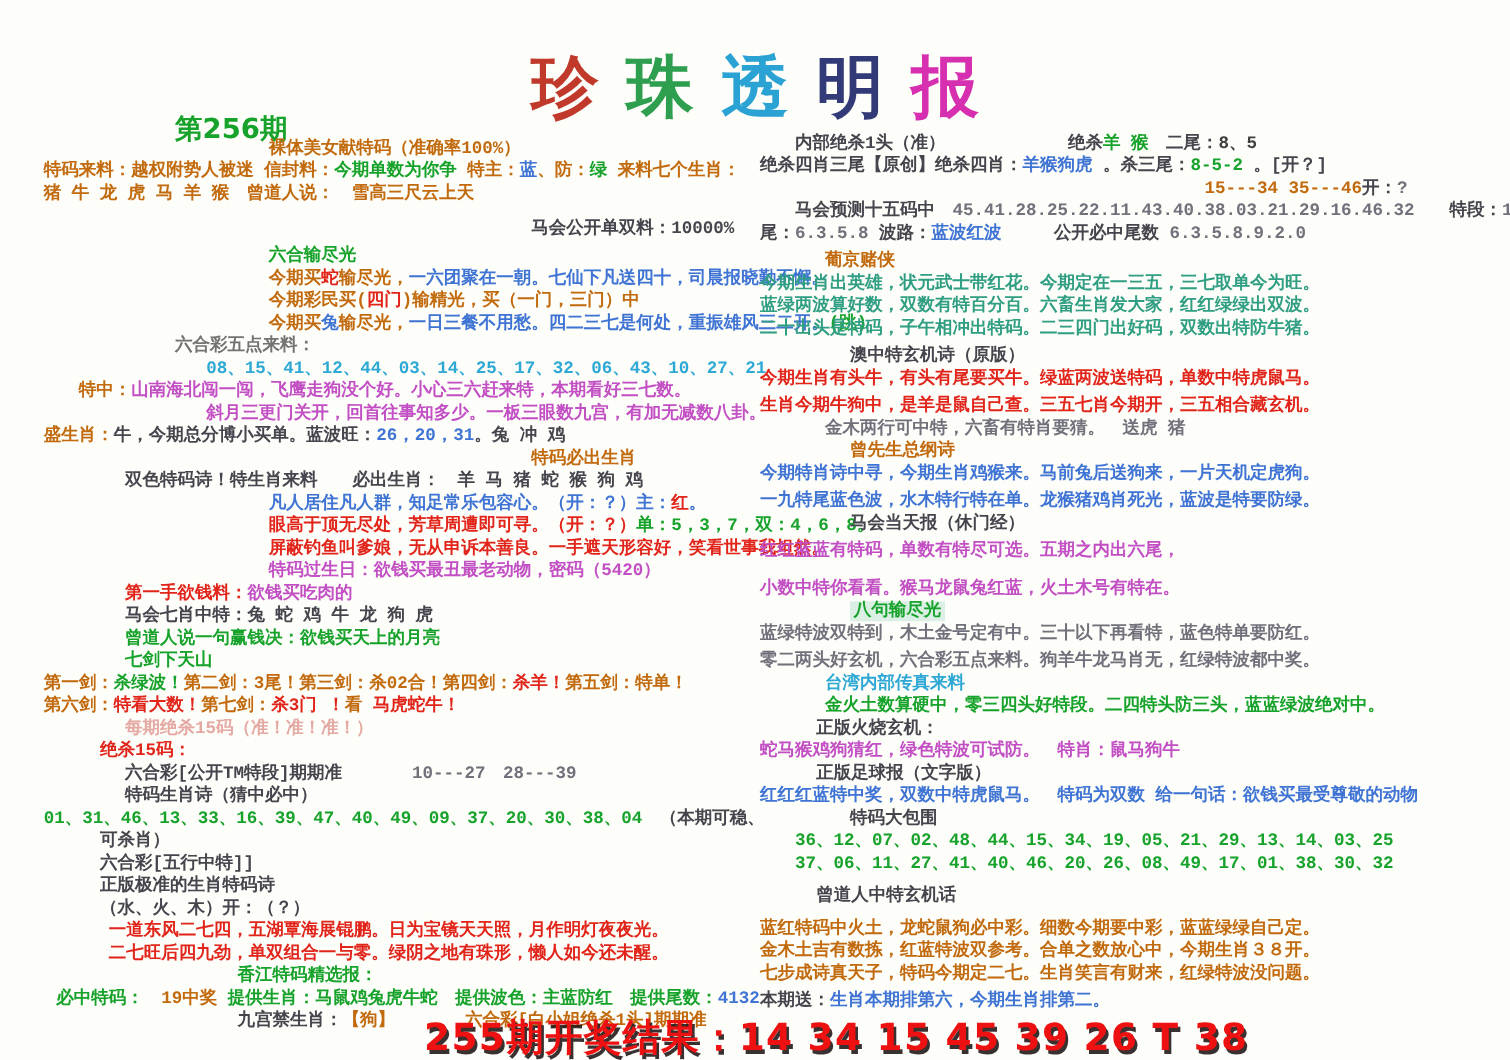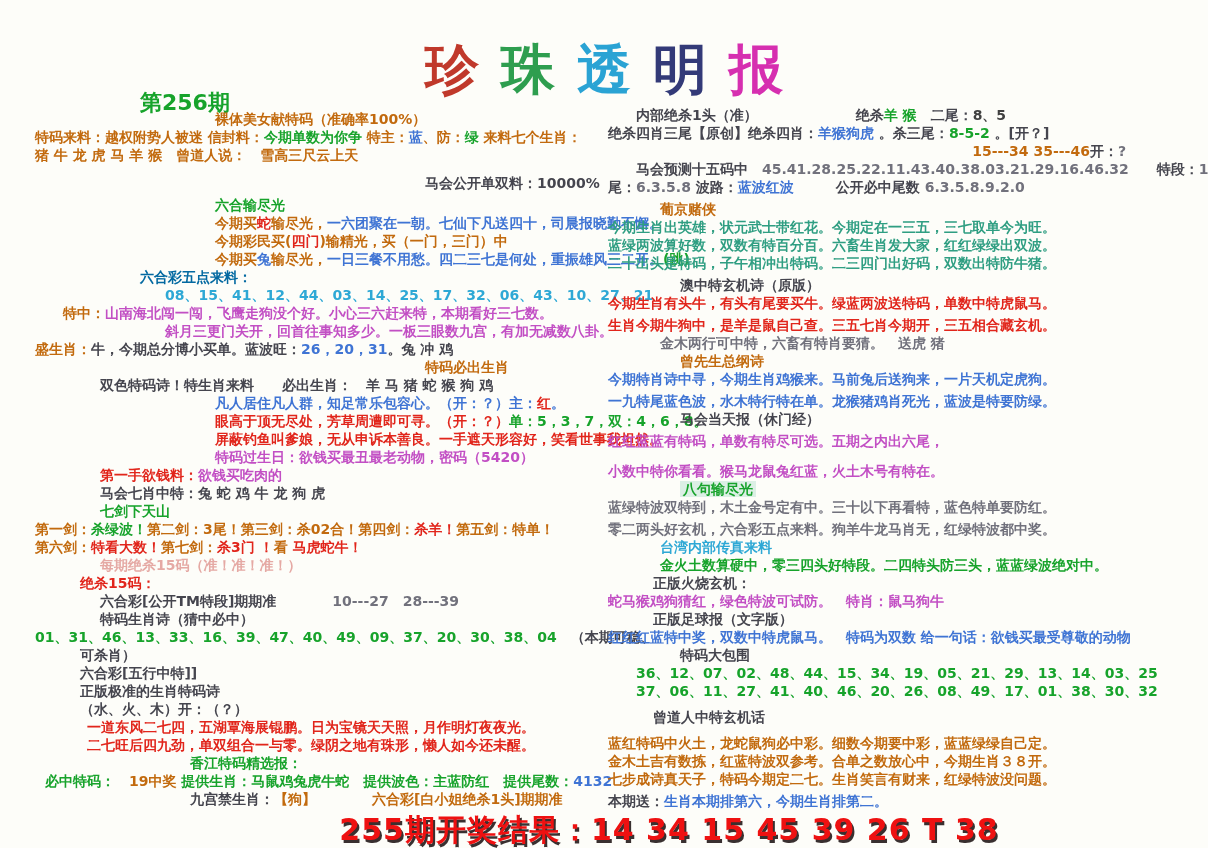--- a/index.html
+++ b/index.html
@@ -4,21 +4,21 @@
 <style>
   html,body{margin:0;padding:0;}
   body{
     width:1208px;height:848px;position:relative;overflow:hidden;
     background:#fdfdf9;
     font-family:"DejaVu Sans","Liberation Sans",sans-serif;
   }
   .title{position:absolute;top:34px;left:0;right:0;text-align:center;font-weight:700;font-size:54px;}
   .title span{margin:0 11px;}
   .issue{position:absolute;left:140px;top:88px;font-size:22px;font-weight:700;}
-  .col{position:absolute;top:110px;width:588px;}
+  .col{position:absolute;top:110px;width:588px;font-family:Liberation Mono, monospace;}
   .lcol{left:35px;}
   .rcol{left:608px;top:106px;}
   .ln{font-size:14px;font-weight:700;line-height:18px;min-height:18px;white-space:nowrap;}
   .rcol .ln{line-height:18px;}
   
   .i10{padding-left:10px;}
   .i28{padding-left:28px;}
   .i45{padding-left:45px;}
   .i52{padding-left:52px;}
   .i65{padding-left:65px;}
@@ -46,33 +46,34 @@
 
 <div class="col lcol">
   <div class="ln i180"><span style="color: rgb(194, 106, 14);">裸体美女献特码（准确率100%）</span></div>
   <div class="ln"><span style="color: rgb(194, 106, 14);">特码来料：越权附势人被迷 信封料：</span><span style="color: rgb(23, 163, 43);">今期单数为你争 </span><span style="color: rgb(194, 106, 14);">特主：</span><span style="color: rgb(63, 116, 212);">蓝</span><span style="color: rgb(194, 106, 14);">、防：</span><span style="color: rgb(23, 163, 43);">绿</span><span style="color: rgb(194, 106, 14);"> 来料七个生肖：</span></div>
   <div class="ln"><span style="color: rgb(194, 106, 14);">猪 牛 龙 虎 马 羊 猴　曾道人说：　雪高三尺云上天</span></div>
   <div class="ln i390 mt10"><span style="color: rgb(69, 69, 78);">马会公开单双料：10000%</span></div>
   <div class="ln i180 mt6"><span style="color: rgb(23, 163, 43);">六合输尽光</span></div>
   <div class="ln i180"><span style="color: rgb(194, 106, 14);">今期买</span><span style="color: rgb(225, 37, 27);">蛇</span><span style="color: rgb(194, 106, 14);">输尽光，</span><span style="color: rgb(63, 116, 212);">一六团聚在一朝。七仙下凡送四十，司晨报晓勤不懈。</span></div>
   <div class="ln i180"><span style="color: rgb(194, 106, 14);">今期彩民买(</span><span style="color: rgb(225, 37, 27);">四门</span><span style="color: rgb(194, 106, 14);">)输精光，买（一门，三门）中</span></div>
   <div class="ln i180"><span style="color: rgb(194, 106, 14);">今期买</span><span style="color: rgb(63, 116, 212);">兔</span><span style="color: rgb(194, 106, 14);">输尽光，</span><span style="color: rgb(63, 116, 212);">一日三餐不用愁。四二三七是何处，重振雄风三二开。</span><span style="color: rgb(23, 163, 43);">(跳)</span></div>
-  <div class="ln i105"><span style="color: #0369a1;">六合彩五点来料：</span></div>
+  <div class="ln i105"><span style="color: #737373;">六合彩五点来料：</span></div>
   <div class="ln i130"><span style="color: rgb(46, 168, 213);">08、15、41、12、44、03、14、25、17、32、06、43、10、27、21</span></div>
   <div class="ln i28"><span style="color: rgb(194, 106, 14);">特中：</span><span style="color: rgb(194, 79, 196);">山南海北闯一闯，飞鹰走狗没个好。小心三六赶来特，本期看好三七数。</span></div>
   <div class="ln i130"><span style="color: rgb(194, 79, 196);">斜月三更门关开，回首往事知多少。一板三眼数九宫，有加无减数八卦。</span></div>
   <div class="ln"><span style="color: rgb(194, 106, 14);">盛生肖：</span><span style="color: rgb(69, 69, 78);">牛，今期总分博小买单。蓝波旺：</span><span style="color: rgb(63, 116, 212);">26，20，31</span><span style="color: rgb(69, 69, 78);">。兔 冲 鸡</span></div>
   <div class="ln i390"><span style="color: rgb(194, 106, 14);">特码必出生肖</span></div>
   <div class="ln i65"><span style="color: rgb(69, 69, 78);">双色特码诗！特生肖来料</span><span style="color: rgb(69, 69, 78);">　　必出生肖：</span><span style="color: rgb(69, 69, 78);">　羊 马 猪 蛇 猴 狗 鸡</span></div>
   <div class="ln i180"><span style="color: rgb(63, 116, 212);">凡人居住凡人群，知足常乐包容心。（开：？）主：</span><span style="color: rgb(225, 37, 27);">红</span><span style="color: rgb(63, 116, 212);">。</span></div>
   <div class="ln i180"><span style="color: rgb(225, 37, 27);">眼高于顶无尽处，芳草周遭即可寻。（开：？）</span><span style="color: rgb(23, 163, 43);">单：5，3，7，双：4，6，8。</span></div>
   <div class="ln i180"><span style="color: rgb(225, 37, 27);">屏蔽钓鱼叫爹娘，无从申诉本善良。一手遮天形容好，笑看世事我坦然。</span></div>
   <div class="ln i180"><span style="color: rgb(194, 79, 196);">特码过生日：</span><span style="color: rgb(194, 79, 196);">欲钱买最丑最老动物，密码（5420）</span></div>
   <div class="ln i65"><span style="color: rgb(225, 37, 27);">第一手欲钱料：</span><span style="color: rgb(194, 79, 196);">欲钱买吃肉的</span></div>
   <div class="ln i65"><span style="color: rgb(69, 69, 78);">马会七肖中特：</span><span style="color: rgb(69, 69, 78);">兔 蛇 鸡 牛 龙 狗 虎</span></div>
+  <div class="ln i65"><span style="color: rgb(23, 163, 43);">曾道人说一句赢钱决：</span><span style="color: rgb(23, 163, 43);">欲钱买天上的月亮</span></div>
   <div class="ln i65"><span style="color: rgb(23, 163, 43);">七剑下天山</span></div>
   <div class="ln"><span style="color: rgb(194, 106, 14);">第一剑：</span><span style="color: rgb(23, 163, 43);">杀绿波！</span><span style="color: rgb(194, 106, 14);">第二剑：</span><span style="color: rgb(194, 106, 14);">3尾！</span><span style="color: rgb(194, 106, 14);">第三剑：</span><span style="color: rgb(194, 106, 14);">杀02合！</span><span style="color: rgb(194, 106, 14);">第四剑：</span><span style="color: rgb(225, 37, 27);">杀羊！</span><span style="color: rgb(194, 106, 14);">第五剑：</span><span style="color: rgb(194, 106, 14);">特单！</span></div>
   <div class="ln"><span style="color: rgb(194, 106, 14);">第六剑：</span><span style="color: rgb(225, 37, 27);">特看大数！</span><span style="color: rgb(194, 106, 14);">第七剑：</span><span style="color: rgb(225, 37, 27);">杀3门 ！</span><span style="color: rgb(194, 106, 14);">看 </span><span style="color: rgb(225, 37, 27);">马虎蛇牛！</span></div>
   <div class="ln i65"><span style="color: rgb(229, 169, 164);">每期绝杀15码（准！准！准！）</span></div>
   <div class="ln i45"><span style="color: rgb(225, 37, 27);">绝杀15码：</span></div>
   <div class="ln i65"><span style="color: rgb(69, 69, 78);">六合彩[公开TM特段]期期准</span><span style="color: rgb(113, 113, 124);">　　　　10---27　28---39</span></div>
   <div class="ln i65"><span style="color: rgb(69, 69, 78);">特码生肖诗（猜中必中）</span></div>
   <div class="ln"><span style="color: rgb(23, 163, 43);">01、31、46、13、33、16、39、47、40、49、09、37、20、30、38、04</span><span style="color: rgb(69, 69, 78);">　（本期可稳、</span></div>
   <div class="ln split">
     <span><span style="color: rgb(69, 69, 78);">可杀肖）</span></span>

